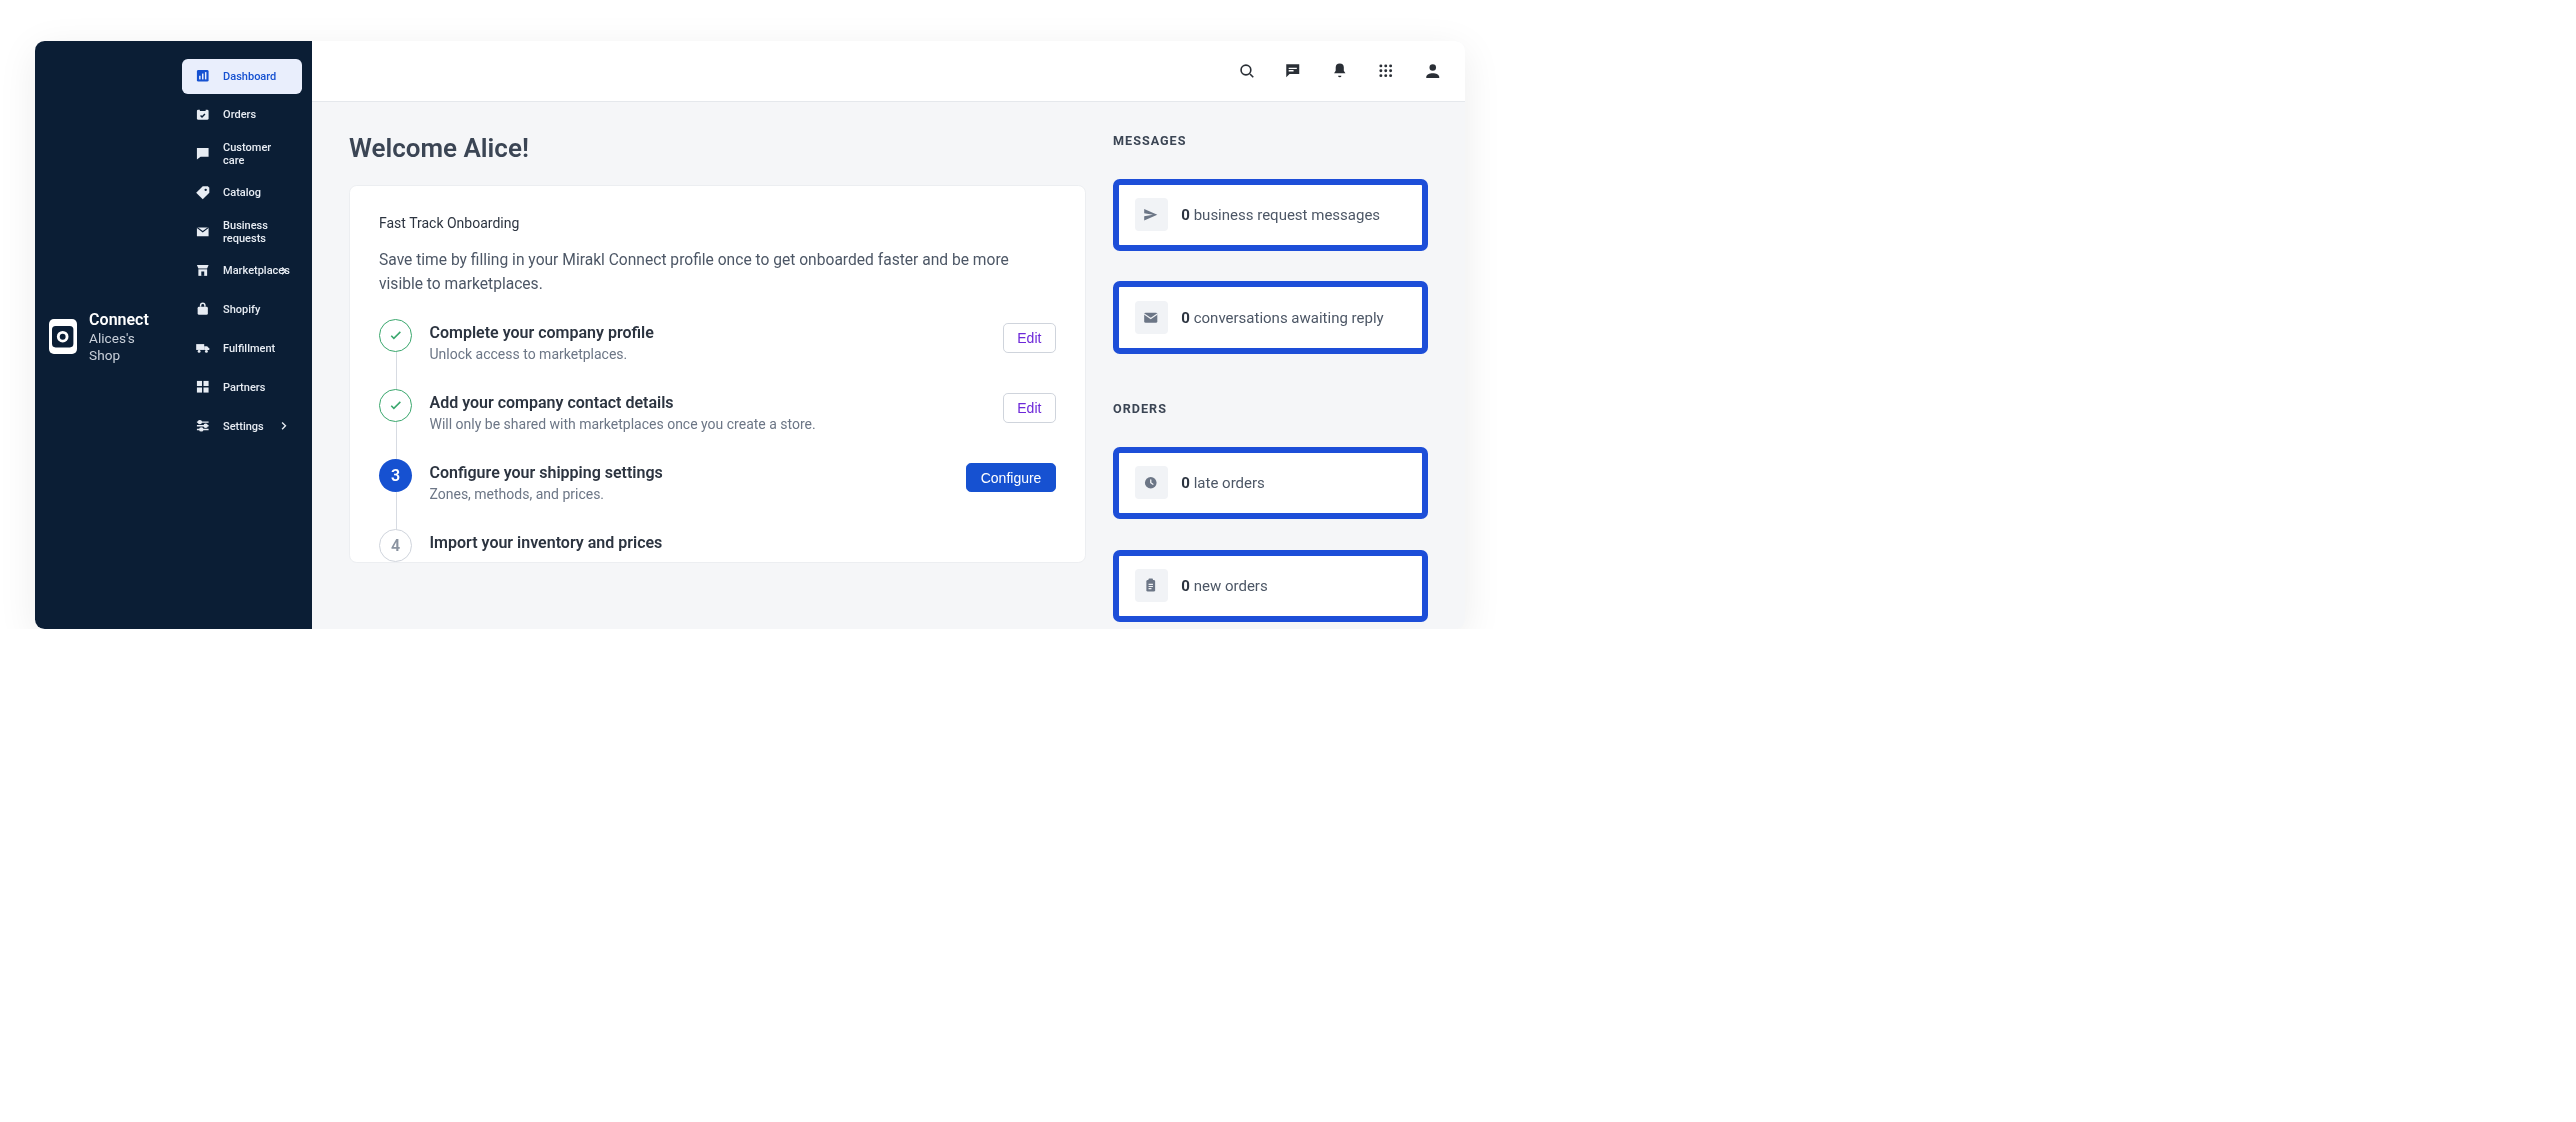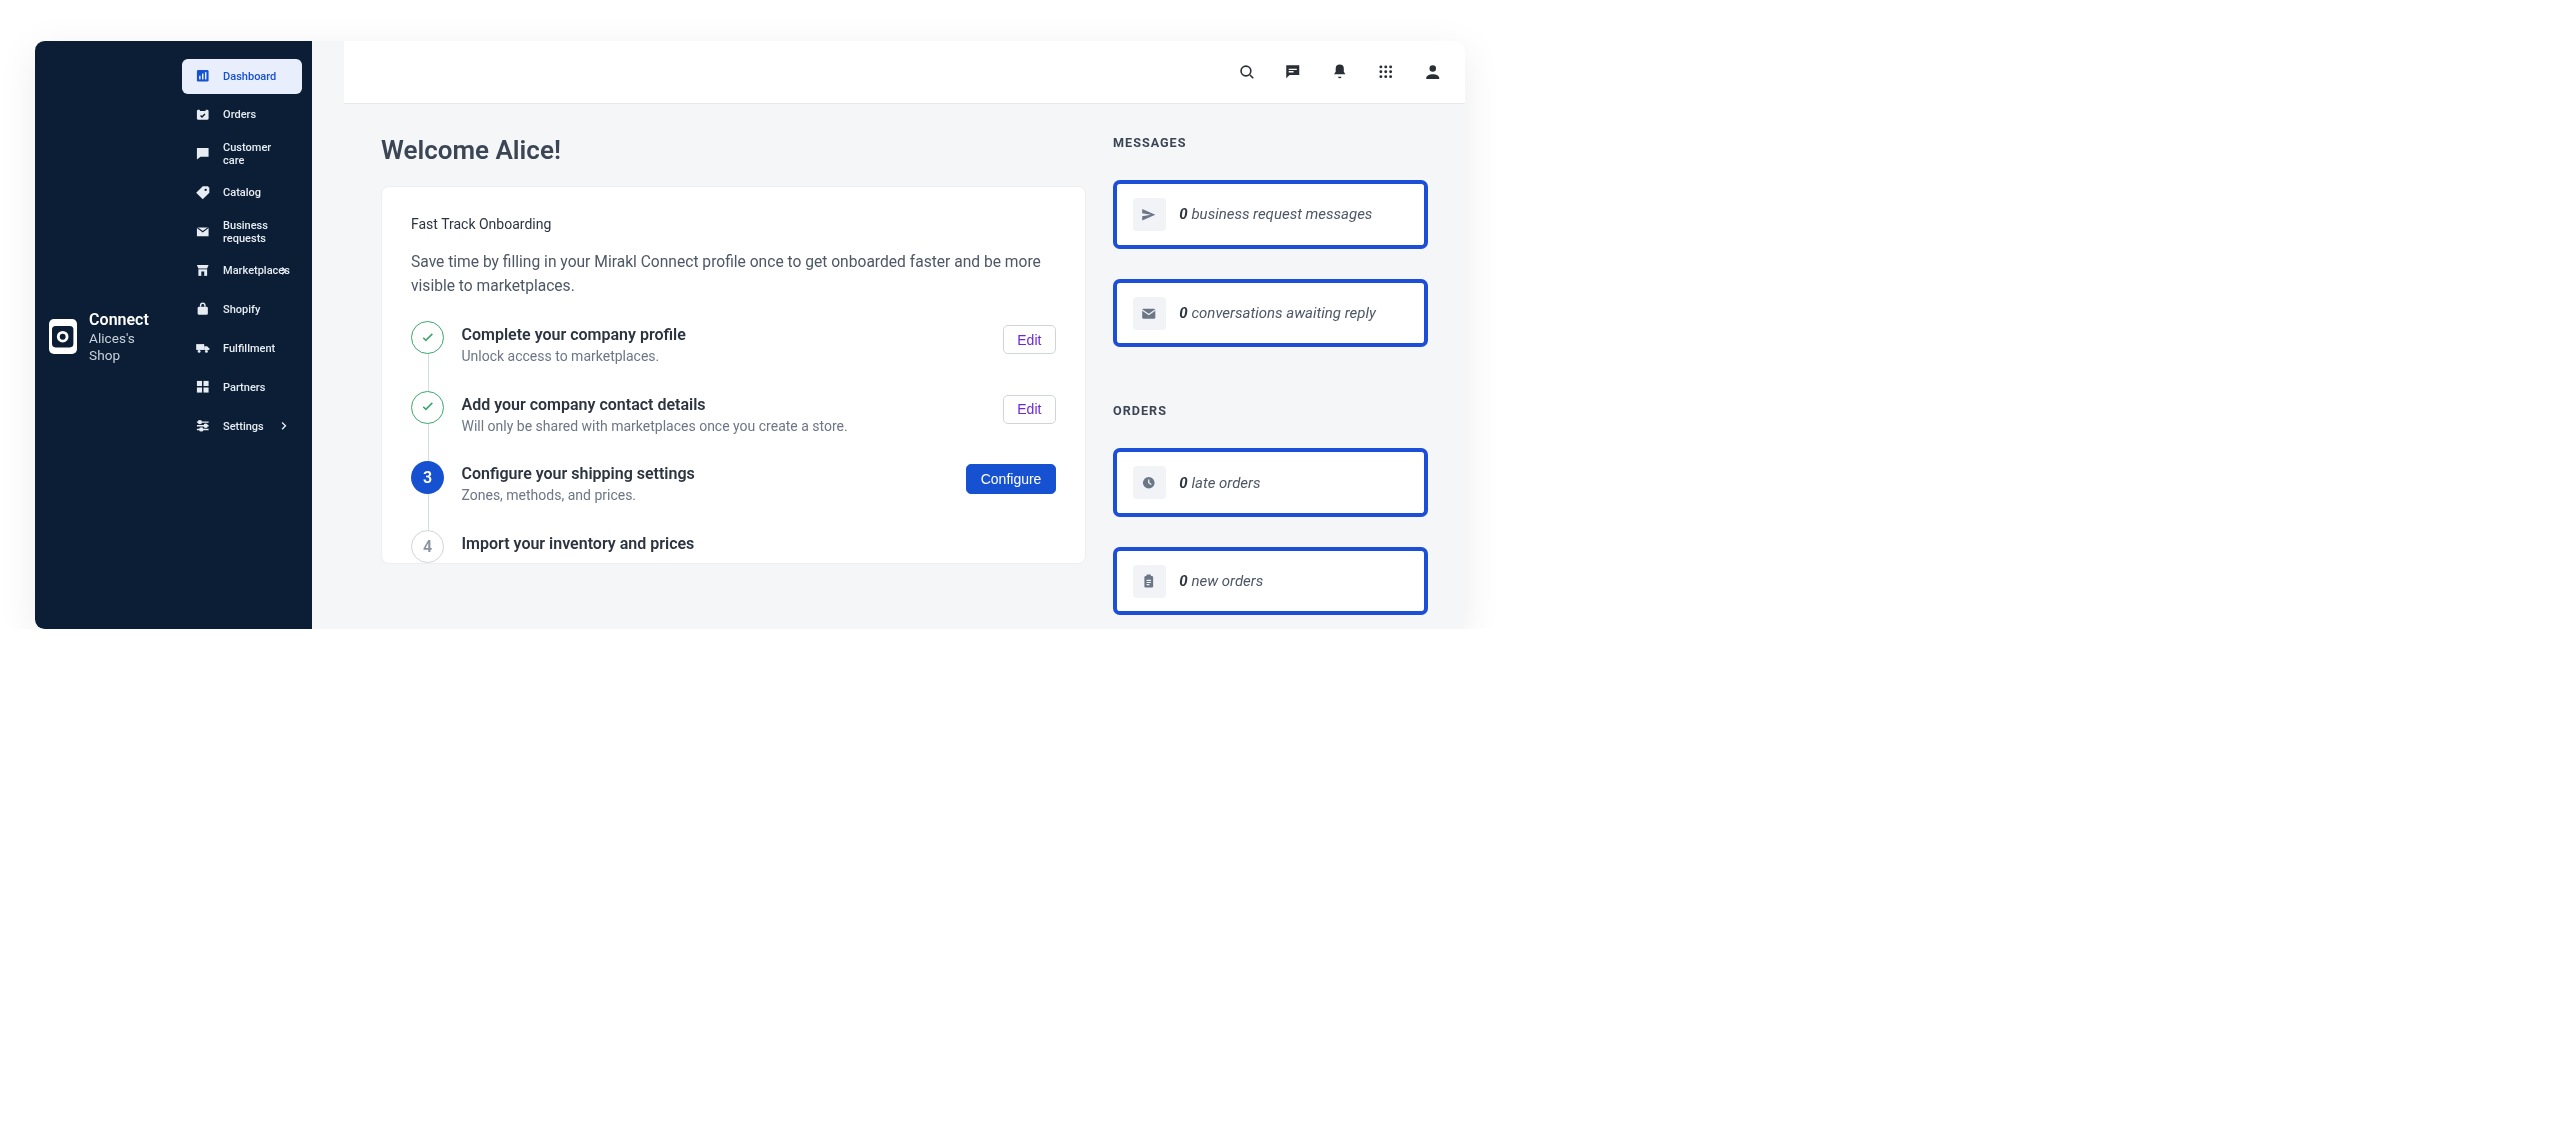--- a/index.html
+++ b/index.html
@@ -72,21 +72,20 @@
     display: flex; align-items: center; justify-content: center;
   }
   .nav-label { flex: 1; }
 
   
   .main {
     flex: 1;
     display: flex;
     flex-direction: column;
     min-width: 0;
-    padding-left: 32px;
   }
   .topbar {
     height: 64px;
     background: #fff;
     border-bottom: 1px solid #e5e8ec;
     display: flex;
     align-items: center;
     justify-content: flex-end;
     padding: 0 23px;
     gap: 27px;
@@ -187,29 +186,28 @@
   }
   .section-label {
     font-size: 12.6px;
     font-weight: 700;
     letter-spacing: 0.08em;
     color: #3b4554;
     margin-bottom: 13.6px;
   }
   .stat-box {
     background: #fff;
-    border: 4px solid #1d4ed8;
+    border: 6px solid #1d4ed8;
     border-radius: 6.8px;
     padding: 13.6px 15.6px;
     display: flex;
     align-items: center;
     gap: 13.6px;
     margin-bottom: 13.6px;
     cursor: pointer;
-    font-style: italic;
   }
   .stat-icon {
     width: 33px; height: 33px;
     background: #f1f3f6;
     border-radius: 3.9px;
     display: flex; align-items: center; justify-content: center;
     color: #6c7686;
   }
   .stat-text { font-size: 15px; color: #4d5766; }
   .stat-text .count { font-weight: 700; color: #2c3440; margin-right: 3.9px; }

